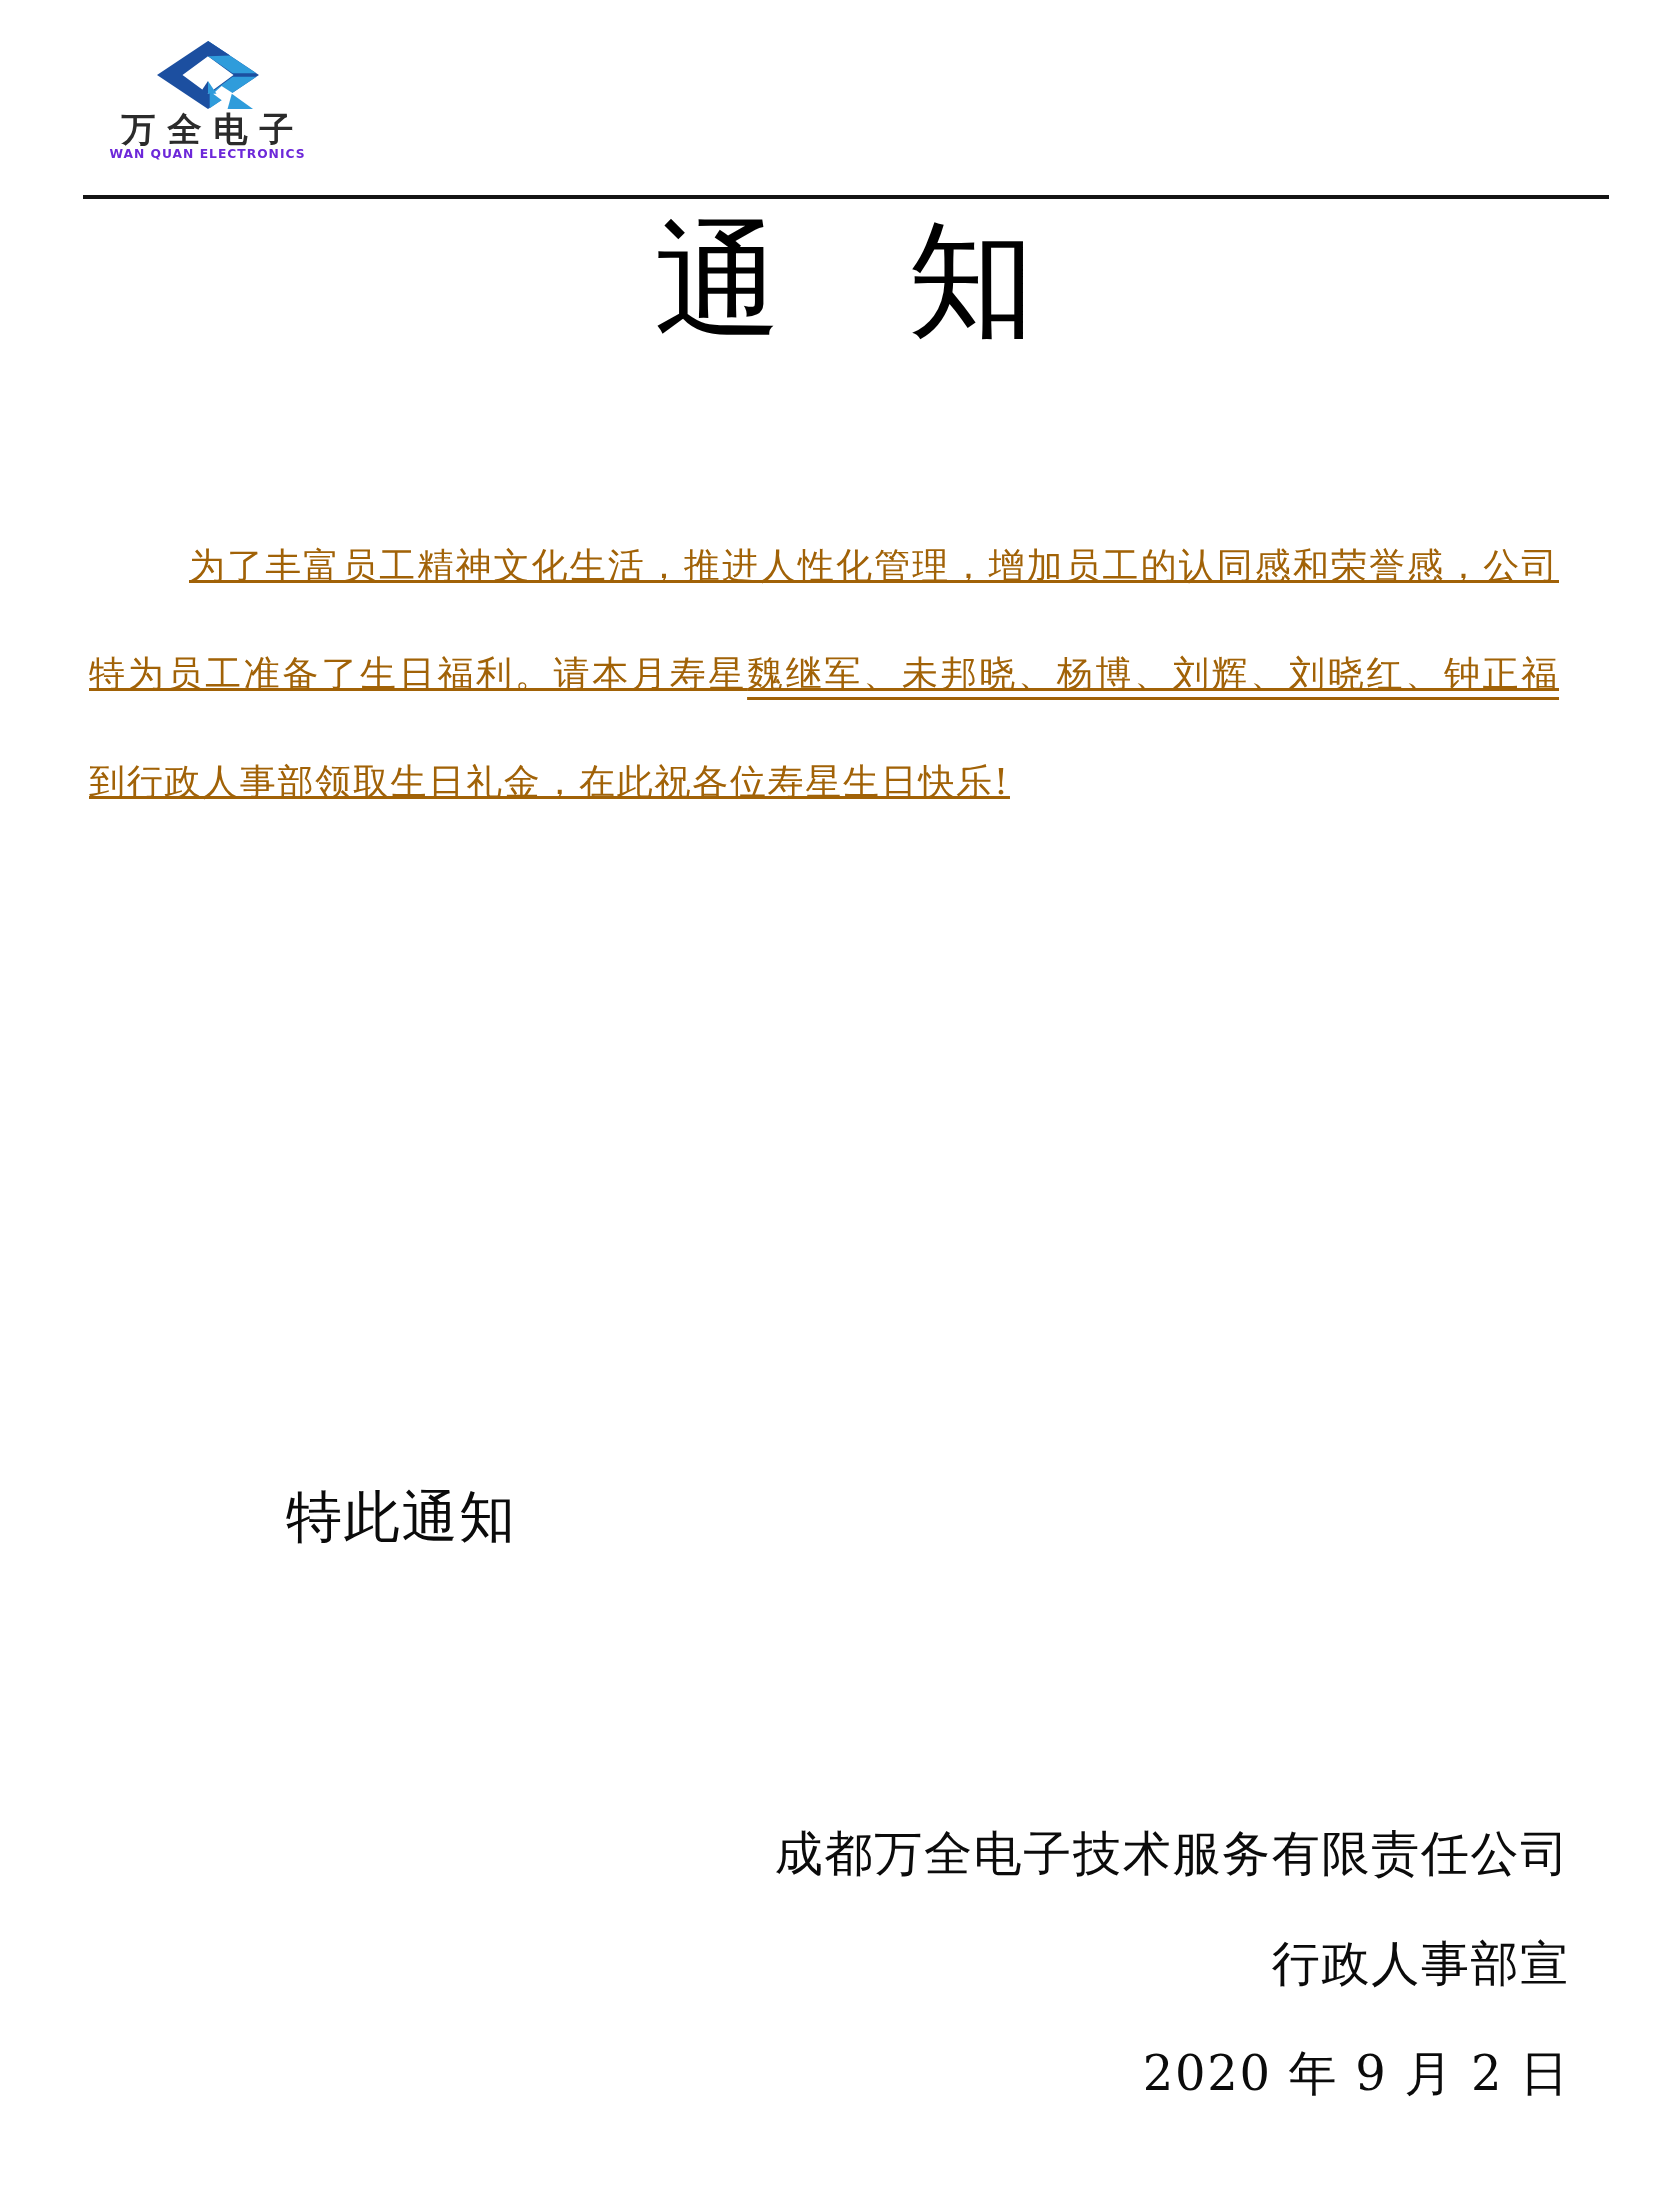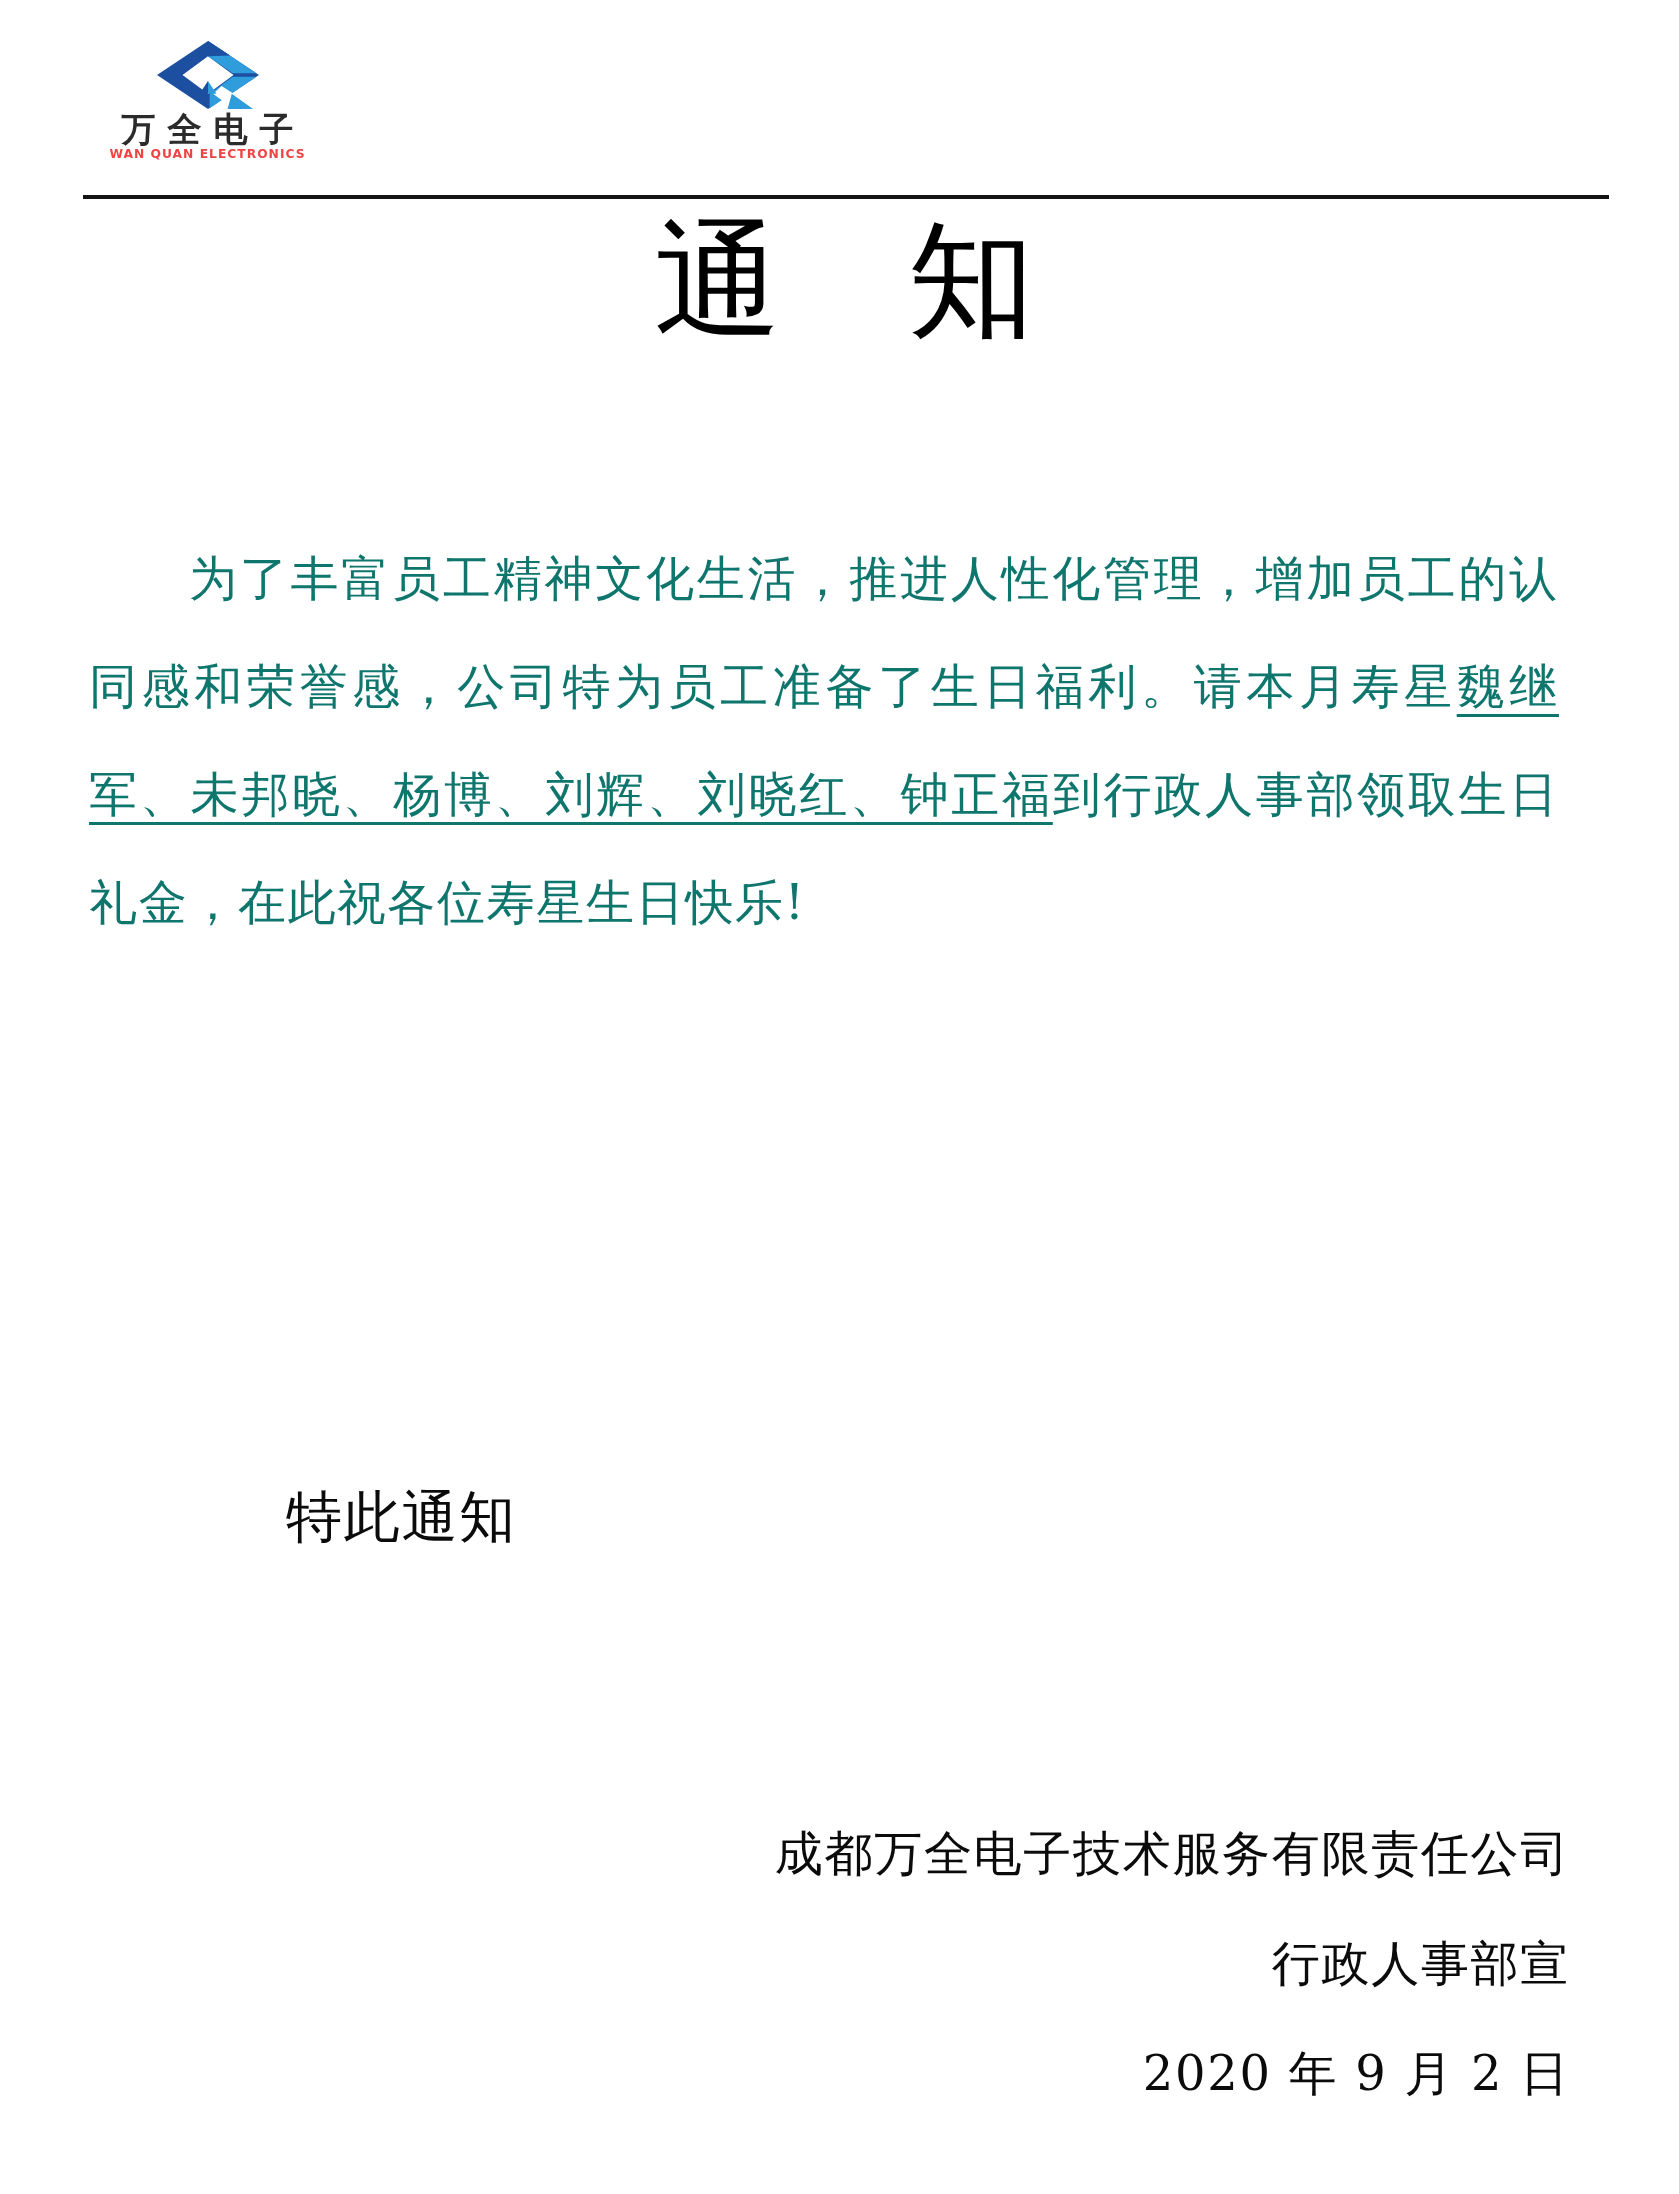--- a/index.html
+++ b/index.html
@@ -20,44 +20,45 @@
     text-align:center;
     font-family:"DejaVu Sans","Liberation Sans",sans-serif;
   }
   .logo-mark{display:block;margin:0 auto 3.4px auto;}
   .logo-cn{
     font-size:34px;font-weight:bold;color:#2b2b2b;
     letter-spacing:12px;text-indent:12px;line-height:1.05;
     white-space:nowrap;
   }
   .logo-en{
-    font-size:12.3px;font-weight:bold;color:#ef4444;
+    font-size:12.3px;font-weight:bold;color:#6d28d9;
     letter-spacing:1px;line-height:1.1;white-space:nowrap;
   }
   .header-rule{
     position:absolute;left:83px;right:80px;top:195px;height:4.2px;
     background:#141414;
   }
 
   
   .doc-title{
     position:absolute;left:0;right:0;top:196px;
     text-align:center;
     font-size:127px;line-height:169px;
     color:#000;white-space:nowrap;
   }
 
   
   .doc-body{
     position:absolute;left:89px;top:476px;width:1470px;
-    font-size:48px;line-height:108px;
+    font-size:36px;line-height:108px;
     letter-spacing:1.7px;
     text-align:justify;text-justify:inter-ideograph;
     text-indent:100px;
-    color:#0f766e;
+    color:#a16207;
+    text-decoration:underline;
   }
   .doc-body .u{
     text-decoration:underline;
     text-decoration-thickness:3.4px;
     text-underline-offset:11px;
   }
   .closing-line{
     position:absolute;left:286px;top:1493px;
     font-size:56px;line-height:48px;letter-spacing:1.7px;
     color:#0b0b0b;white-space:nowrap;

